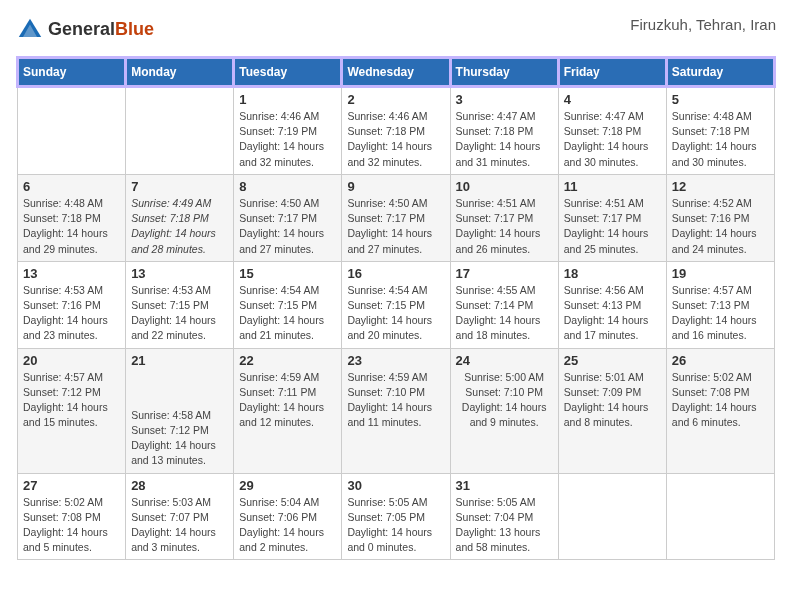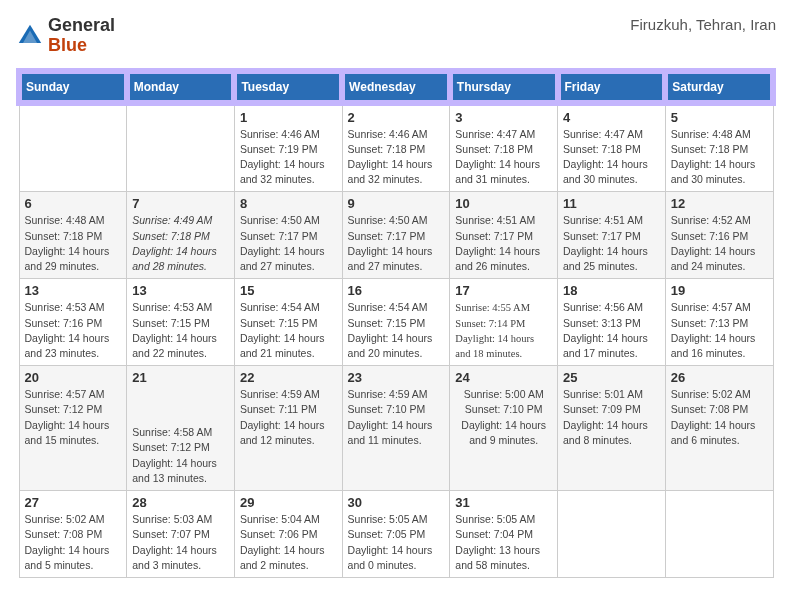--- a/index.html
+++ b/index.html
@@ -16,21 +16,21 @@
       align-items: flex-start;
       margin-bottom: 12px;
     }
     .logo {
       display: flex;
       align-items: center;
       gap: 4px;
     }
     .logo-text {
       display: flex;
-      flex-direction: column;
+      flex-direction: row;
       line-height: 1.1;
     }
     .logo-general {
       font-size: 18px;
       font-weight: bold;
       color: #333;
     }
     .logo-blue {
       font-size: 18px;
       font-weight: bold;
@@ -57,21 +57,21 @@
       border-collapse: collapse;
       font-size: 11px;
     }
     .calendar th {
       background: #2a6db5;
       color: #fff;
       padding: 6px 4px;
       text-align: left;
       font-size: 12px;
       font-weight: bold;
-      border: 6px solid #c4b5fd;
+      border: 3px solid #c4b5fd;
     }
     .calendar td {
       border: 1px solid #ccc;
       vertical-align: top;
       padding: 4px 5px;
       width: calc(100%/7);
       min-height: 80px;
       background: #fff;
     }
     .calendar tr:nth-child(even) td {
@@ -239,29 +239,29 @@
         </td>
         <td>
           <span class="day-num">16</span>
           <div class="day-info" style="white-space: pre-line;">Sunrise: 4:54 AM
 Sunset: 7:15 PM
 Daylight: 14 hours
 and 20 minutes.</div>
         </td>
         <td>
           <span class="day-num">17</span>
-          <div class="day-info" style="white-space: pre-line; font-family: Liberation Serif, serif;">Sunrise: 4:55 AM
+          <div class="day-info" style="white-space: pre-line;">Sunrise: 4:55 AM
 Sunset: 7:14 PM
 Daylight: 14 hours
 and 18 minutes.</div>
         </td>
         <td>
           <span class="day-num">18</span>
           <div class="day-info" style="white-space: pre-line;">Sunrise: 4:56 AM
-Sunset: 3:13 PM
+Sunset: 4:13 PM
 Daylight: 14 hours
 and 17 minutes.</div>
         </td>
         <td>
           <span class="day-num">19</span>
           <div class="day-info" style="white-space: pre-line;">Sunrise: 4:57 AM
 Sunset: 7:13 PM
 Daylight: 14 hours
 and 16 minutes.</div>
         </td>

